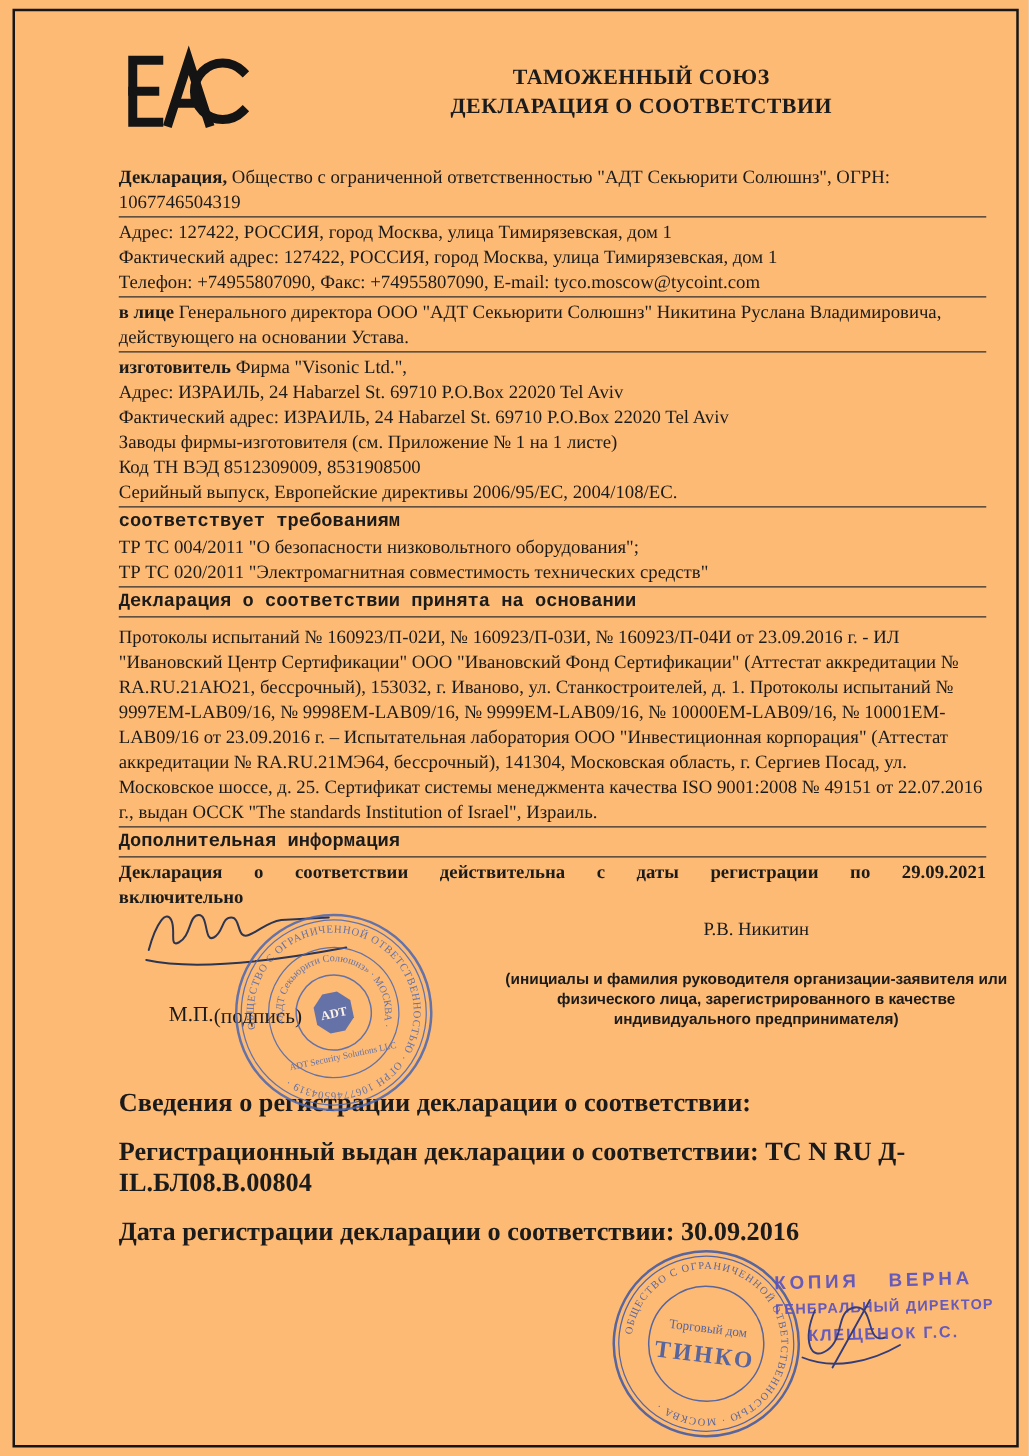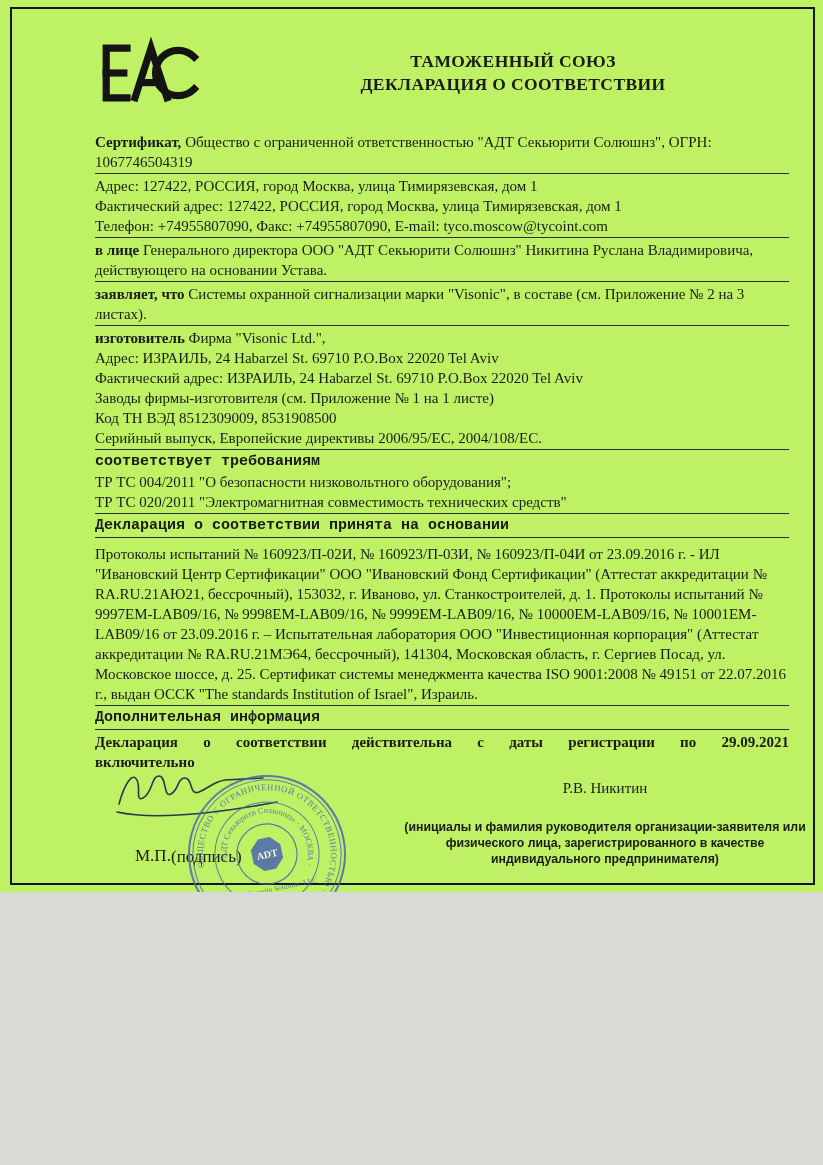--- a/index.html
+++ b/index.html
@@ -1,19 +1,19 @@
 <!DOCTYPE html>
 <html><head>
 <meta charset="utf-8">
 <style>
   * { margin:0; padding:0; box-sizing:border-box; }
   html,body { background:#d9d9d6; }
   .page {
-    position:relative; width:823px; height:892px; margin:0 auto;
-    background:#bef264; color:#1b1b1b; overflow:hidden;
+    position:relative; width:823px; height:1165px; margin:0 auto;
+    background:#fdba74; color:#1b1b1b; overflow:hidden;
     font-family:"Liberation Serif", serif;
   }
   .frame {
     position:absolute; left:10px; top:7px; right:8px; bottom:7px;
     border:2.5px solid #161616; pointer-events:none;
   }
   .content { position:absolute; left:95px; top:34px; width:694px; }
 
   .header { display:flex; align-items:flex-start; }
   .eac-logo { width:112px; height:78px; flex:0 0 auto; }
@@ -74,26 +74,25 @@
           <path d="M124 25 A28.3 28.3 0 1 0 124 65"></path>
         </g>
       </svg>
       <div class="titles">
         <div>ТАМОЖЕННЫЙ СОЮЗ</div>
         <div>ДЕКЛАРАЦИЯ О СООТВЕТСТВИИ</div>
       </div>
     </div>
 
     <div class="body">
-      <p class="ruled"><span class="lbl">Сертификат,</span><span> Общество с ограниченной ответственностью "АДТ Секьюрити Солюшнз", ОГРН: 1067746504319</span></p>
+      <p class="ruled"><span class="lbl">Декларация,</span><span> Общество с ограниченной ответственностью "АДТ Секьюрити Солюшнз", ОГРН: 1067746504319</span></p>
       <p>Адрес: 127422, РОССИЯ, город Москва, улица Тимирязевская, дом 1</p>
       <p>Фактический адрес: 127422, РОССИЯ, город Москва, улица Тимирязевская, дом 1</p>
       <p class="ruled">Телефон: +74955807090, Факс: +74955807090, E-mail: tyco.moscow@tycoint.com</p>
       <p class="ruled"><span class="lbl">в лице</span><span> Генерального директора ООО "АДТ Секьюрити Солюшнз" Никитина Руслана Владимировича, действующего на основании Устава.</span></p>
-      <p class="ruled"><span class="lbl">заявляет, что</span><span> Системы охранной сигнализации марки "Visonic", в составе (см. Приложение № 2 на 3 листах).</span></p>
       <p><span class="lbl">изготовитель</span><span> Фирма "Visonic Ltd.",</span></p>
       <p>Адрес: ИЗРАИЛЬ, 24 Habarzel St. 69710 P.O.Box 22020 Tel Aviv</p>
       <p>Фактический адрес: ИЗРАИЛЬ, 24 Habarzel St. 69710 P.O.Box 22020 Tel Aviv</p>
       <p>Заводы фирмы-изготовителя (см. Приложение № 1 на 1 листе)</p>
       <p>Код ТН ВЭД 8512309009, 8531908500</p>
       <p class="ruled">Серийный выпуск, Европейские директивы 2006/95/ЕС, 2004/108/ЕС.</p>
       <p class="bold">соответствует требованиям</p>
       <p>ТР ТС 004/2011 "О безопасности низковольтного оборудования";</p>
       <p class="ruled">ТР ТС 020/2011 "Электромагнитная совместимость технических средств"</p>
       <p class="bold ruled">Декларация о соответствии принята на основании</p>

